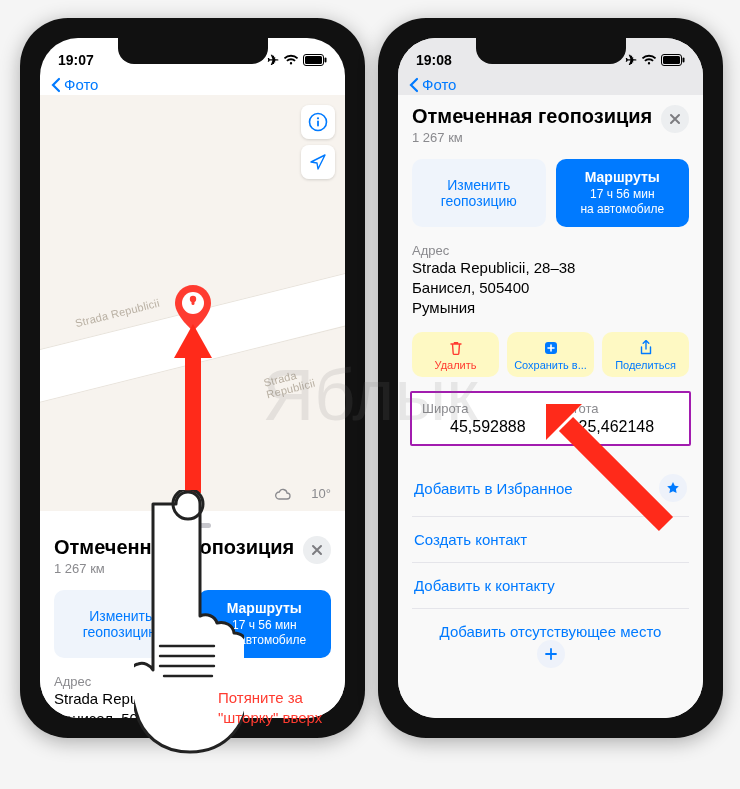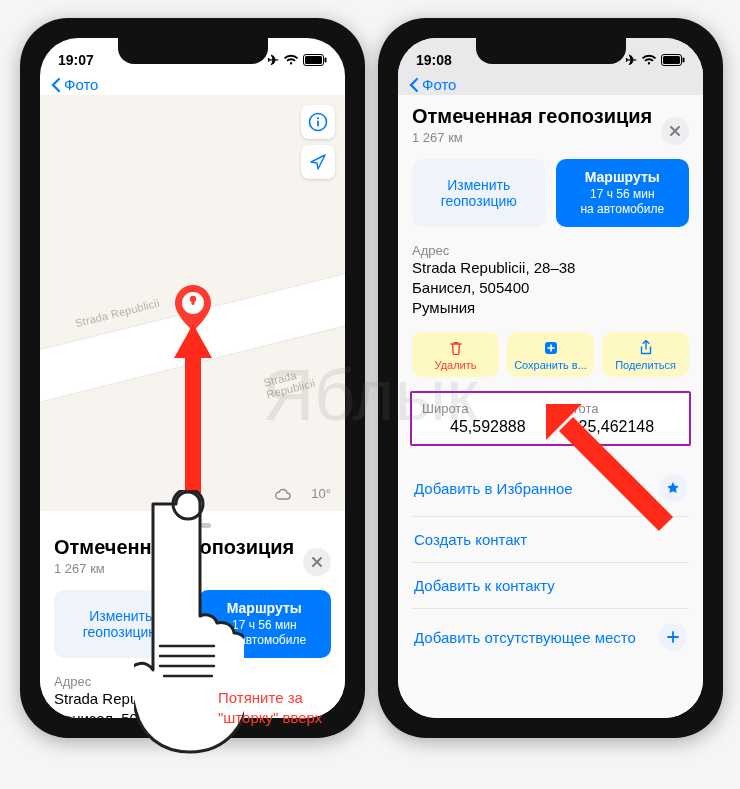--- a/index.html
+++ b/index.html
@@ -123,21 +123,21 @@
     background: #f9f9f9;
     height: 100%;
   }
   .grabber {
     width: 36px; height: 5px;
     background: #c7c7cc;
     border-radius: 3px;
     margin: 2px auto 8px;
   }
   .sheet-head {
-    display:flex; align-items:flex-end; justify-content:space-between;
+    display:flex; align-items:flex-start; justify-content:space-between;
   }
   .sheet-title {
     font-size: 20px; font-weight: 700;
     color: #000;
   }
   .sheet-sub {
     font-size: 13px; color: #8a8a8e;
     margin-top: 2px;
   }
   .close-btn {
@@ -207,21 +207,21 @@
   .list {
     margin-top: 14px;
   }
   .list-row {
     display:flex; align-items:center; justify-content:space-between;
     padding: 14px 2px;
     border-bottom: 1px solid #e5e5ea;
     font-size: 15px;
     color:#007aff;
   }
-  .list-row:last-child { border-bottom:none; }
+  .list-row:last-child { border-bottom:none;flex-direction:column; }
   .row-icon {
     width:28px; height:28px; border-radius:50%;
     background:#eef2fa;
     display:flex; align-items:center; justify-content:center;
     color:#007aff;
   }
   
   .arrow-up {
     position:absolute;
     left:50%; transform:translateX(-50%);

